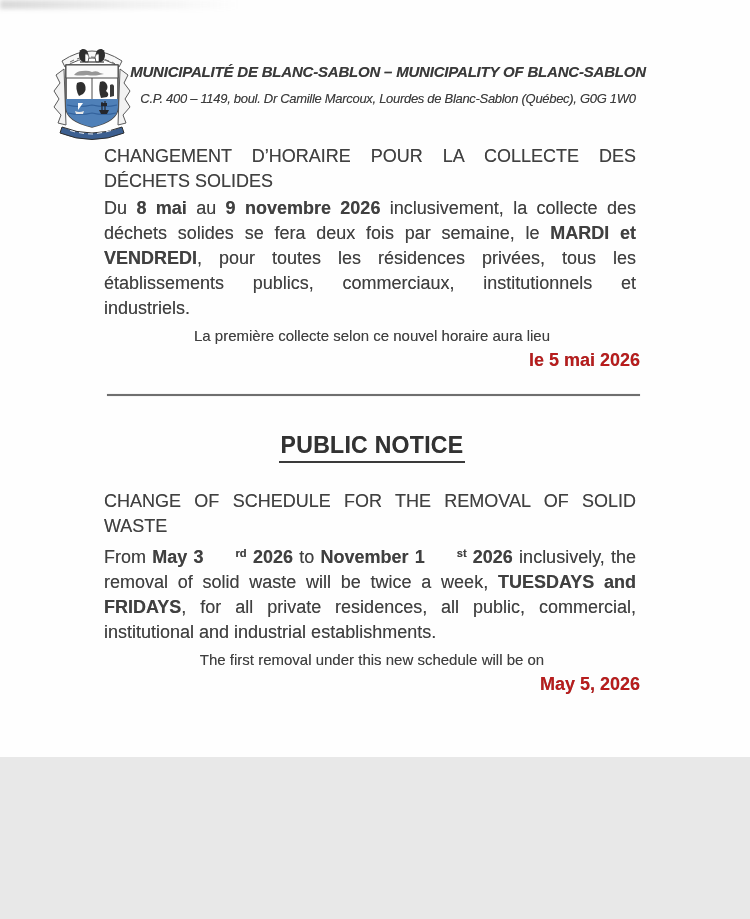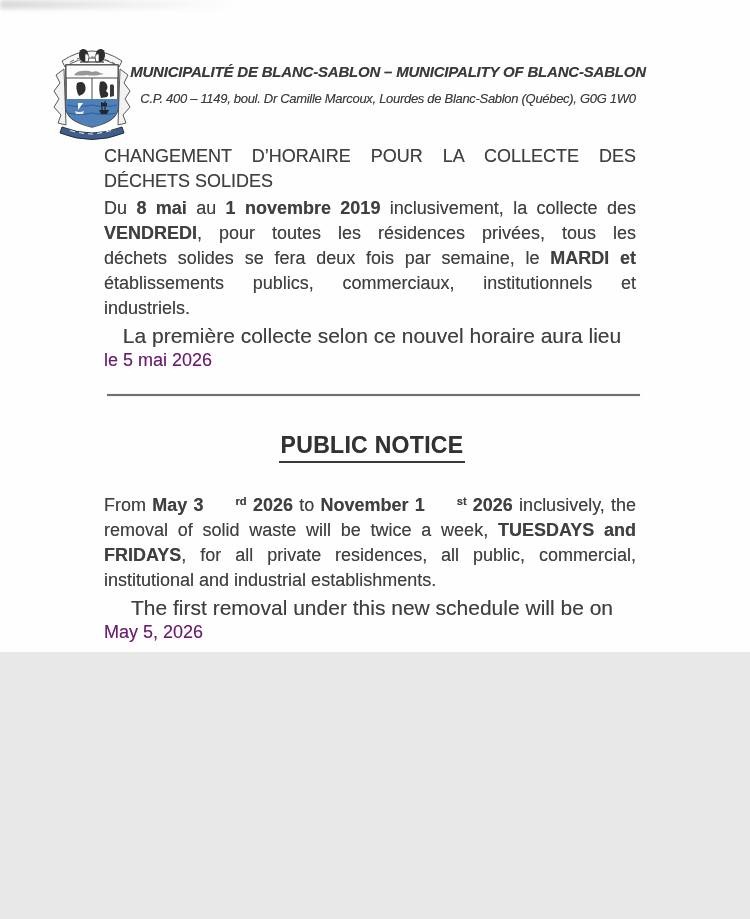--- a/index.html
+++ b/index.html
@@ -1,18 +1,18 @@
 <!DOCTYPE html>
 <html><head>
 <meta charset="utf-8">
 <style>
   html,body{margin:0;padding:0;background:#e8e8e8;}
   .page{
     position:relative;
-    width:750px;height:652px;
+    width:750px;height:757px;
     background:#fefefe;
     font-family:"Liberation Sans","DejaVu Sans",sans-serif;
     color:#3e3e3e;
     overflow:hidden;
     margin:0 auto;
   }
   
   .scan-smudge{
     position:absolute;left:0;top:0;width:240px;height:9px;
     background:linear-gradient(90deg,rgba(120,120,120,.28),rgba(150,150,150,.12) 55%,rgba(200,200,200,0));
@@ -42,22 +42,22 @@
   }
   .subject{font-size:18px;line-height:25px;margin:0 0 16px 0;color:#404040;}
   .subject-en{margin-bottom:20px;}
   .body-par{font-size:18px;line-height:25px;margin:0 4px 2px 0;color:#404040;}
   .para-fr{margin-bottom:2px;}
   .para-en{margin-bottom:2px;}
   .jline{text-align:justify;text-align-last:justify;}
   .jline.jlast{text-align-last:left;}
   .b{font-weight:bold;}
   .sup{font-size:.62em;vertical-align:.55em;padding-left:32px;}
-  .center-line{font-size:21px;line-height:25px;text-align:center;color:#404040;}
-  .center-date{font-size:18px;line-height:25px;text-align:left;font-weight:normal;color:#701a75;}
+  .center-line{font-size:15px;line-height:25px;text-align:center;color:#404040;}
+  .center-date{font-size:18px;line-height:25px;text-align:right;font-weight:bold;color:#b91c1c;}
   .divider{
     height:2px;background:#6f6f6f;width:533px;margin:21px 0 34px 3px;
     box-shadow:0 0 1px rgba(0,0,0,.35);
   }
   .sig-svg{position:absolute;left:75px;top:758px;width:225px;height:78px;}
   .sig-line{position:absolute;left:107px;top:824px;width:177px;height:2px;background:#4d4d4d;}
   .sig-name{
     position:absolute;left:108px;top:832px;
     font-size:18px;font-weight:bold;font-style:italic;color:#3b82f6;
   }
@@ -132,34 +132,38 @@
 
   <div class="main">
 
 
     <div class="subject body-par">
         <div class="jline"><span>CHANGEMENT D’HORAIRE POUR LA COLLECTE DES</span></div>
         <div class="jline jlast"><span>DÉCHETS SOLIDES</span></div>
       </div>
 
     <div class="body-par para-fr">
-        <div class="jline"><span>Du </span><span class="b">8 mai</span><span> au </span><span class="b">1 novembre 2019</span><span> inclusivement, la collecte des</span></div>
+        <div class="jline"><span>Du </span><span class="b">8 mai</span><span> au </span><span class="b">9 novembre 2026</span><span> inclusivement, la collecte des</span></div>
+        <div class="jline"><span>déchets solides se fera deux fois par semaine, le </span><span class="b">MARDI et</span></div>
         <div class="jline"><span class="b">VENDREDI</span><span>, pour toutes les résidences privées, tous les</span></div>
-        <div class="jline"><span>déchets solides se fera deux fois par semaine, le </span><span class="b">MARDI et</span></div>
         <div class="jline"><span>établissements publics, commerciaux, institutionnels et</span></div>
         <div class="jline jlast"><span>industriels.</span></div>
       </div>
 
     <div class="center-line">La première collecte selon ce nouvel horaire aura lieu</div>
     <div class="center-date">le 5 mai 2026</div>
 
     <div class="divider"></div>
 
     <h1 class="doc-title"><span class="u">PUBLIC NOTICE</span></h1>
 
+    <div class="subject subject-en body-par">
+        <div class="jline"><span>CHANGE OF SCHEDULE FOR THE REMOVAL OF SOLID</span></div>
+        <div class="jline jlast"><span>WASTE</span></div>
+      </div>
 
     <div class="body-par para-en">
         <div class="jline"><span>From </span><span class="b">May 3</span><span class="b sup">rd</span><span class="b"> 2026</span><span> to </span><span class="b">November 1</span><span class="b sup">st</span><span class="b"> 2026</span><span> inclusively, the</span></div>
         <div class="jline"><span>removal of solid waste will be twice a week, </span><span class="b">TUESDAYS and</span></div>
         <div class="jline"><span class="b">FRIDAYS</span><span>, for all private residences, all public, commercial,</span></div>
         <div class="jline jlast"><span>institutional and industrial establishments.</span></div>
       </div>
 
     <div class="center-line">The first removal under this new schedule will be on</div>
     <div class="center-date">May 5, 2026</div>

